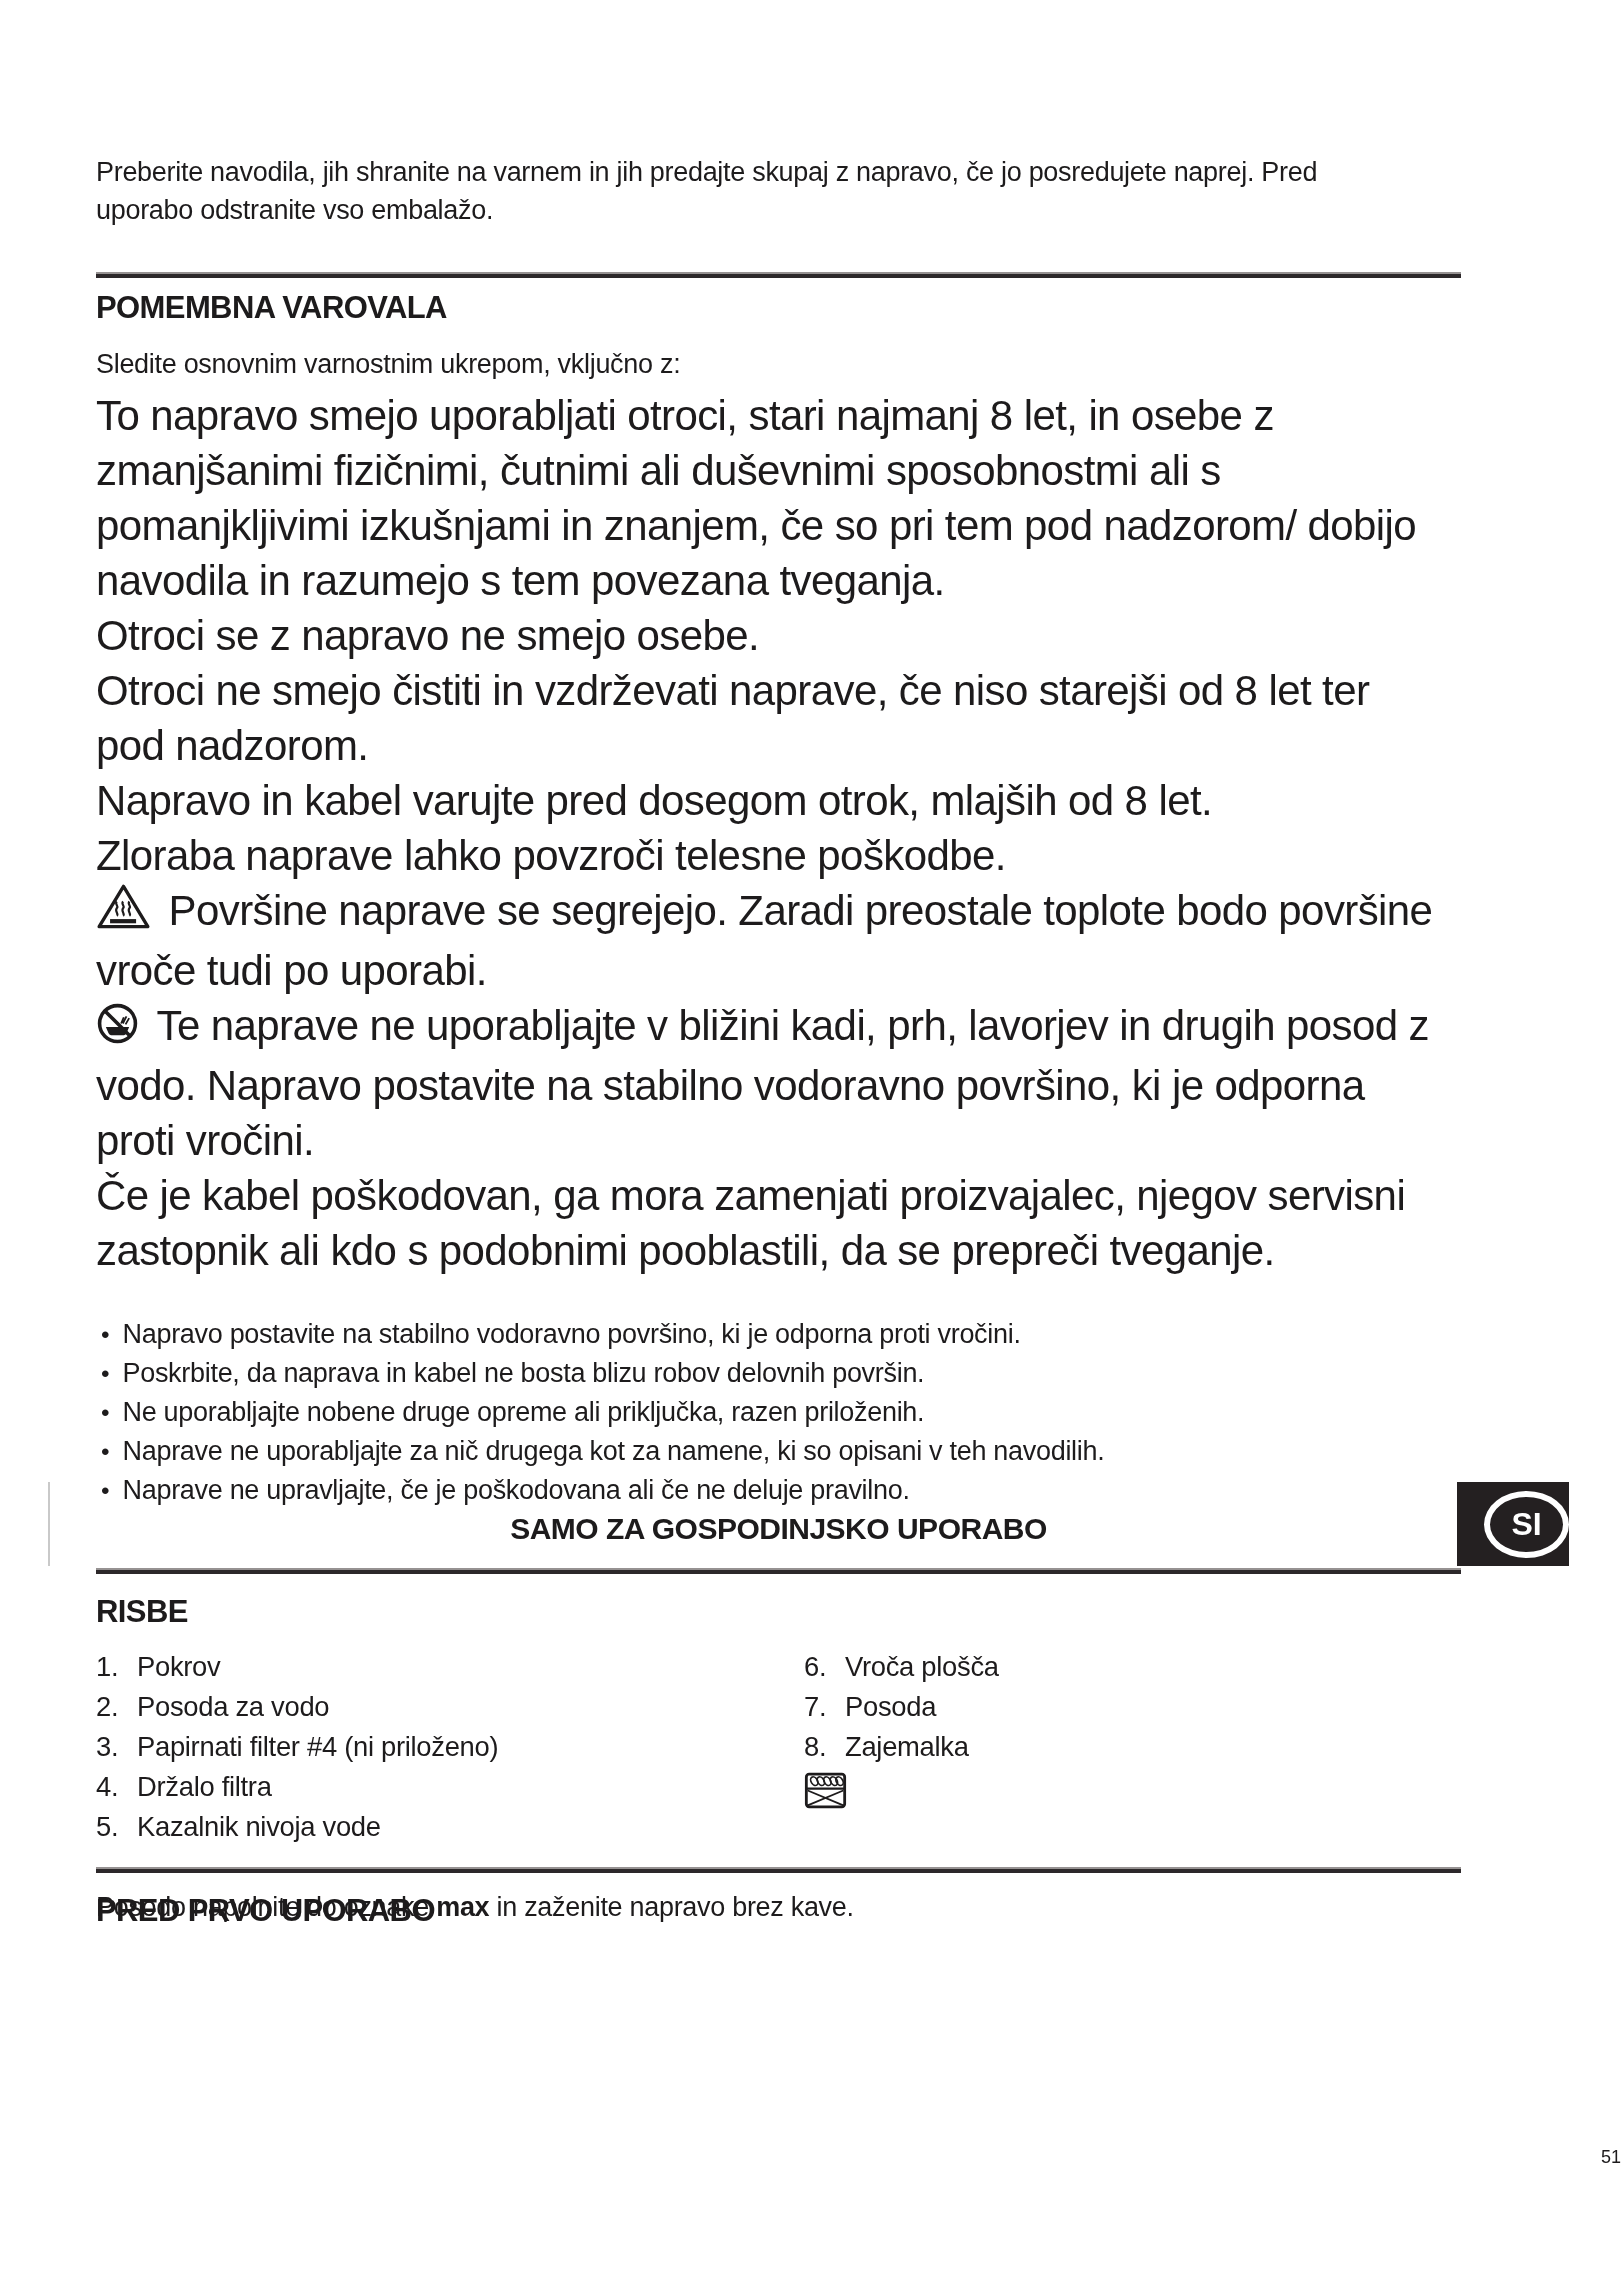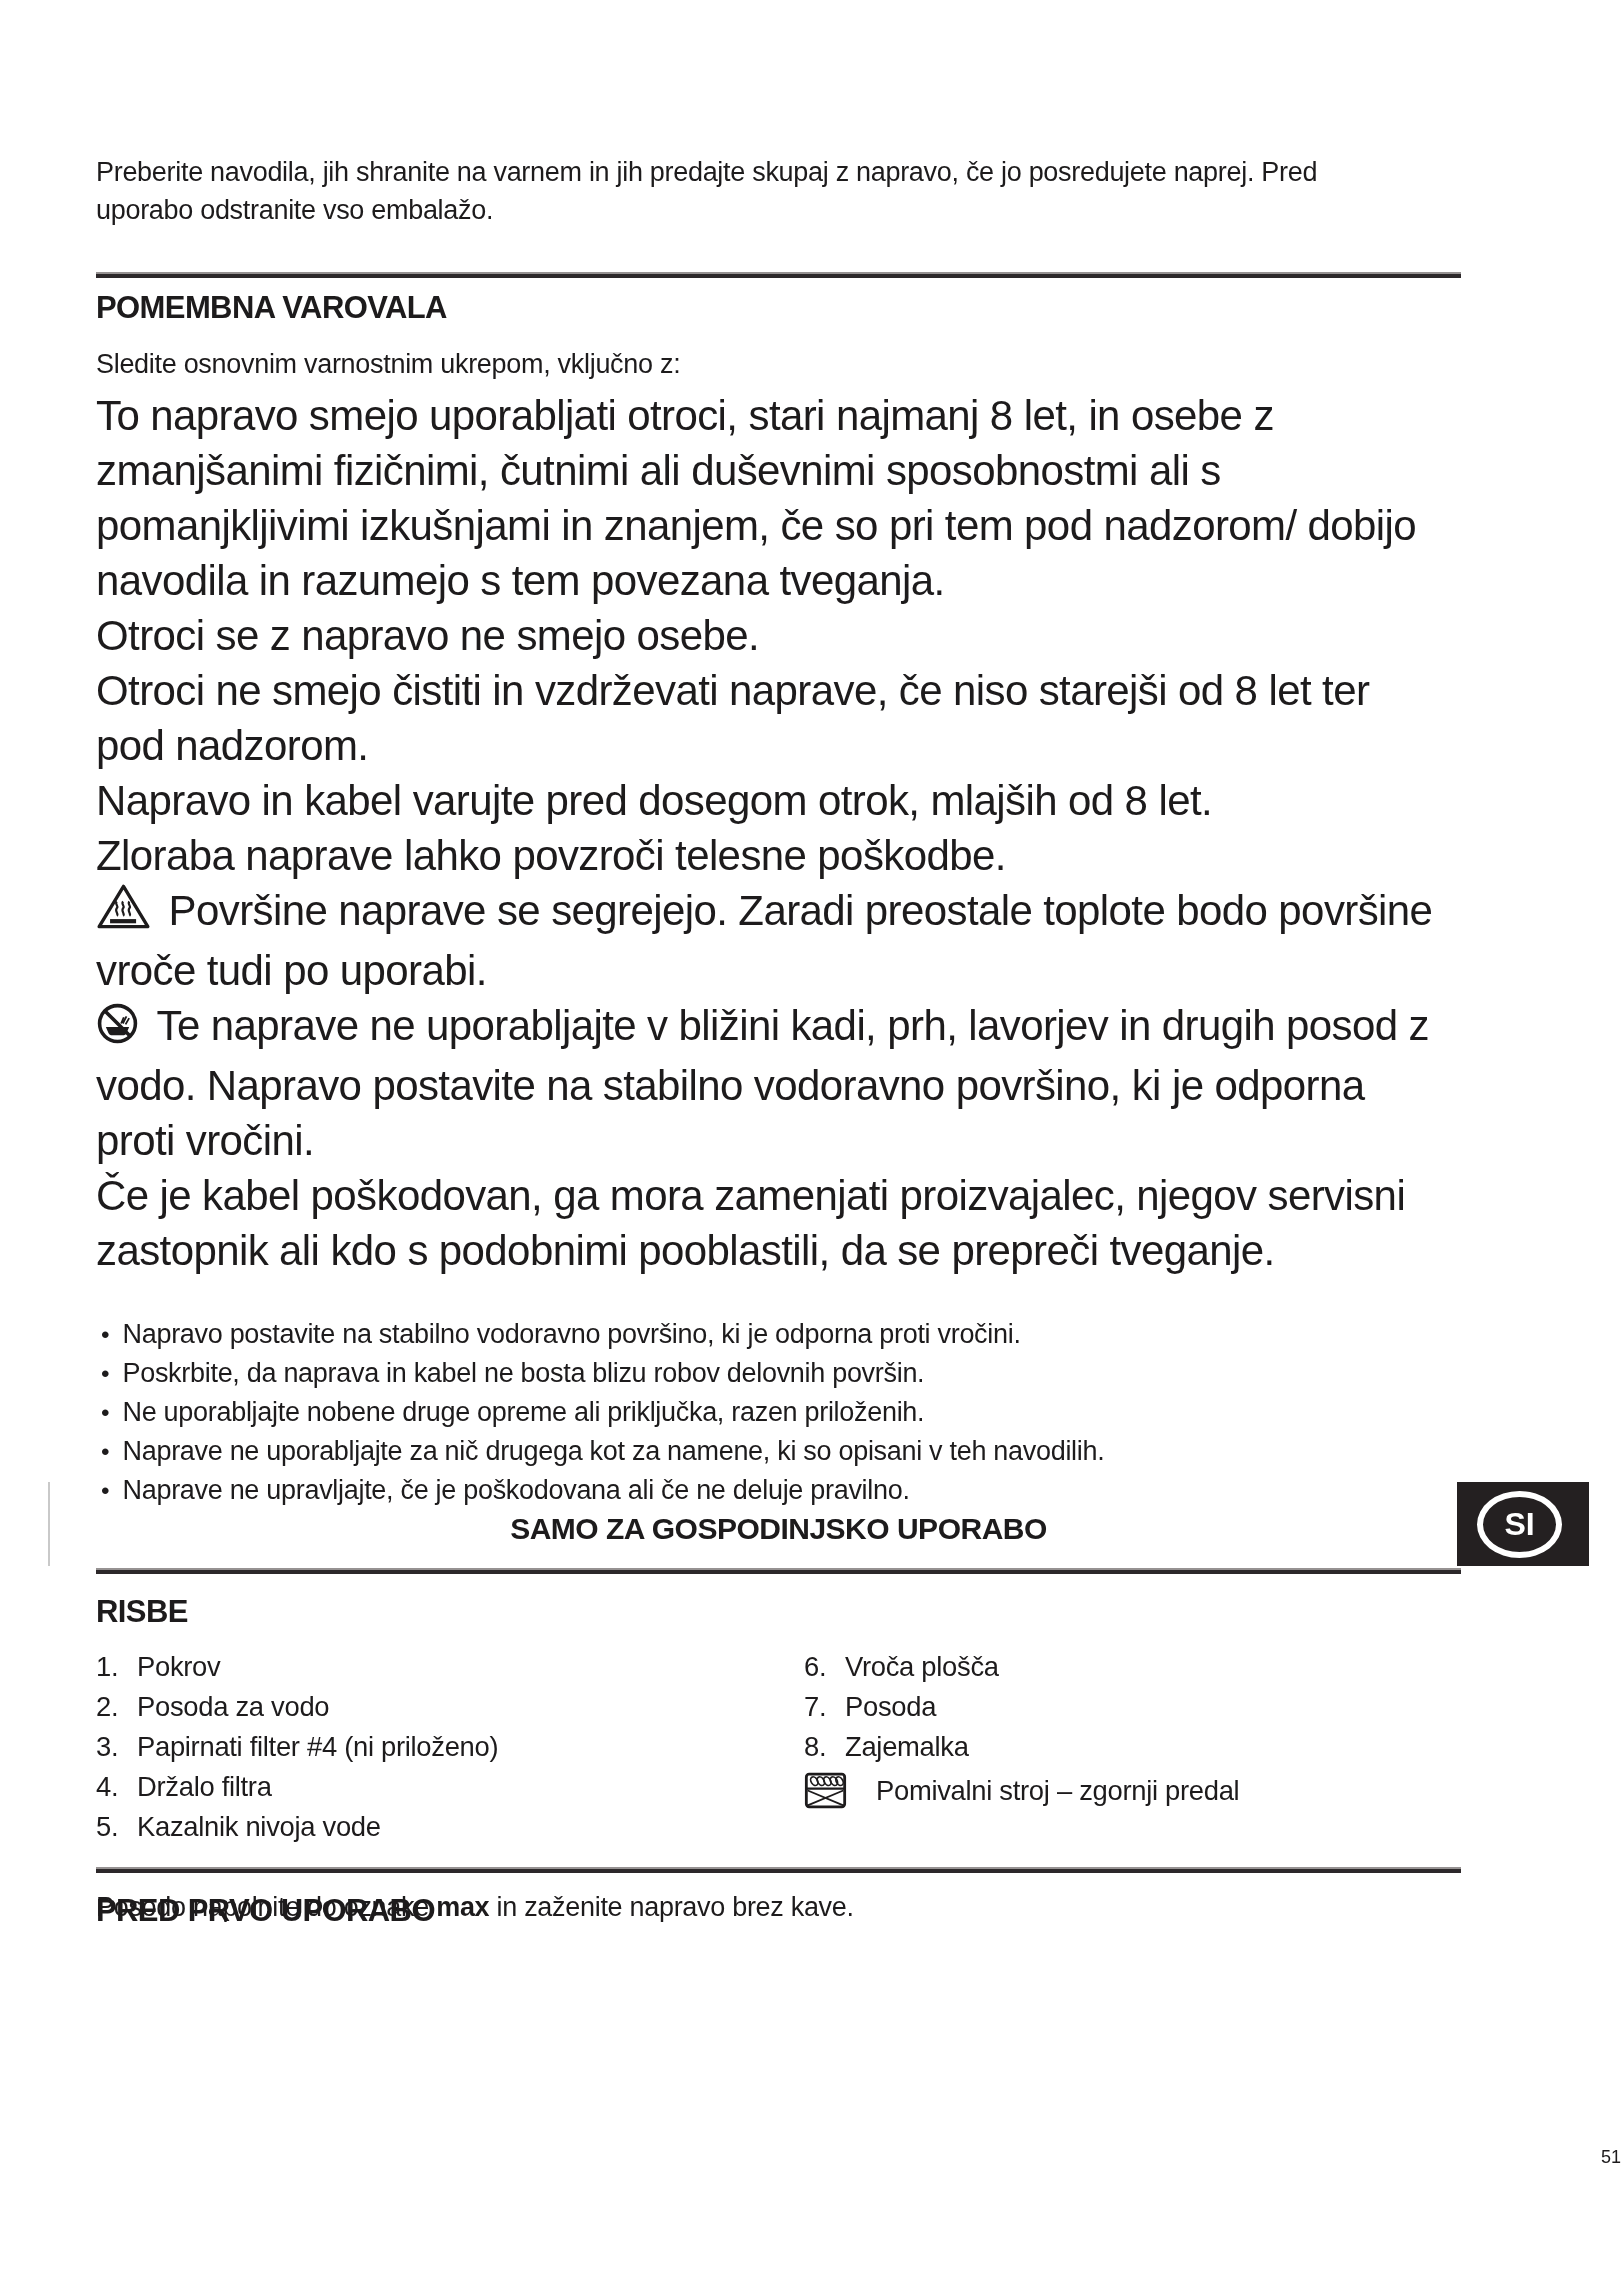--- a/index.html
+++ b/index.html
@@ -14,21 +14,21 @@
         background:linear-gradient(to bottom,#969292 0px,#969292 2px,#2c282a 2px,#2c282a 5.9px);}
   .small{font-size:27px;line-height:38px;letter-spacing:-0.3px;}
   .heading{font-size:31px;font-weight:700;letter-spacing:-0.6px;text-align:right;}
   .bigtext{font-size:42px;line-height:55px;letter-spacing:-0.6px;}
   .bigtext p{margin:0;}
   .warn-icon{display:inline-block;vertical-align:-4.9px;margin-right:17.6px;}
   .bullets{list-style:none;margin:0;padding:0;font-size:27px;line-height:39px;letter-spacing:-0.3px;}
   .bullets li{position:relative;padding-left:26.5px;}
   .bullets li::before{content:"•";position:absolute;left:4.9px;top:0;font-size:24.5px;}
   .household{font-weight:700;font-size:30px;letter-spacing:-0.5px;text-align:center;}
-  .badge{display:flex;align-items:center;justify-content:flex-start;background:#242021;padding-left:20px;}
+  .badge{display:flex;align-items:center;justify-content:flex-end;background:#242021;}
   .badge-ring{width:73px;height:55px;border:6.9px solid #ffffff;border-radius:50%;
               display:flex;align-items:center;justify-content:center;}
   .badge-text{color:#ffffff;font-weight:700;font-size:32px;}
   .vline{background:#c9c9c9;}
   .draw-col{display:flex;flex-direction:column;}
   .draw-item{display:flex;font-size:27.4px;line-height:40px;letter-spacing:-0.3px;}
   .draw-num{flex:none;width:41px;}
   .dw-row{display:flex;align-items:flex-start;margin-top:2px;}
   .dw-icon{flex:none;margin-top:2px;}
   .dw-label{margin-left:29px;font-size:27.4px;line-height:43px;letter-spacing:-0.3px;}
@@ -147,21 +147,20 @@
             <ellipse cx="11" cy="10" rx="3.4" ry="5" transform="rotate(-32 11 10)"></ellipse>
             <ellipse cx="18" cy="10" rx="3.4" ry="5" transform="rotate(-32 18 10)"></ellipse>
             <ellipse cx="25" cy="10" rx="3.4" ry="5" transform="rotate(-32 25 10)"></ellipse>
             <ellipse cx="32" cy="10" rx="3.4" ry="5" transform="rotate(-32 32 10)"></ellipse>
             <ellipse cx="38" cy="10" rx="3.4" ry="5" transform="rotate(-32 38 10)"></ellipse>
           </g>
           <line x1="4" y1="20" x2="42" y2="36" stroke="#1d1b1c" stroke-width="2"></line>
           <line x1="42" y1="20" x2="4" y2="36" stroke="#1d1b1c" stroke-width="2"></line>
         </svg>
       </span>
-      <span class="dw-label">Pomivalni stroj – zgornji predal</span>
     </div>
   </div>
 
   <div class="rule" style="top:1867px;"></div>
 
   <div class="abs heading" style="left:96px;top:1893px;">PRED PRVO UPORABO</div>
   <p class="abs small" style="left:96px;top:1888px;width:1362px;">
     <span>Posodo napolnite do oznake </span><b>max</b><span> in zaženite napravo brez kave.</span>
   </p>
 

